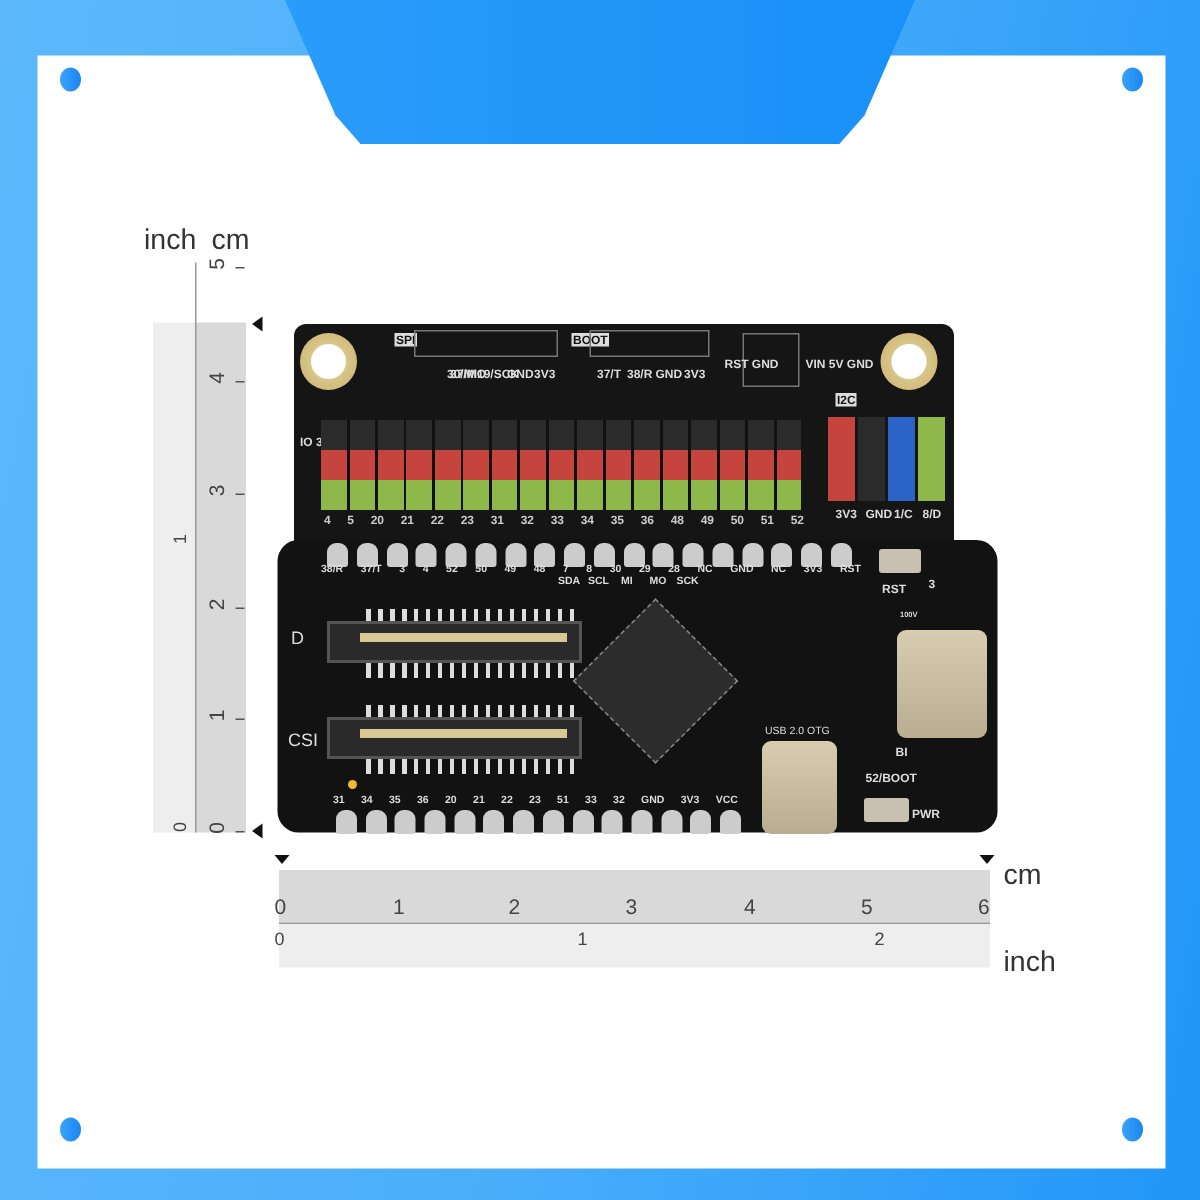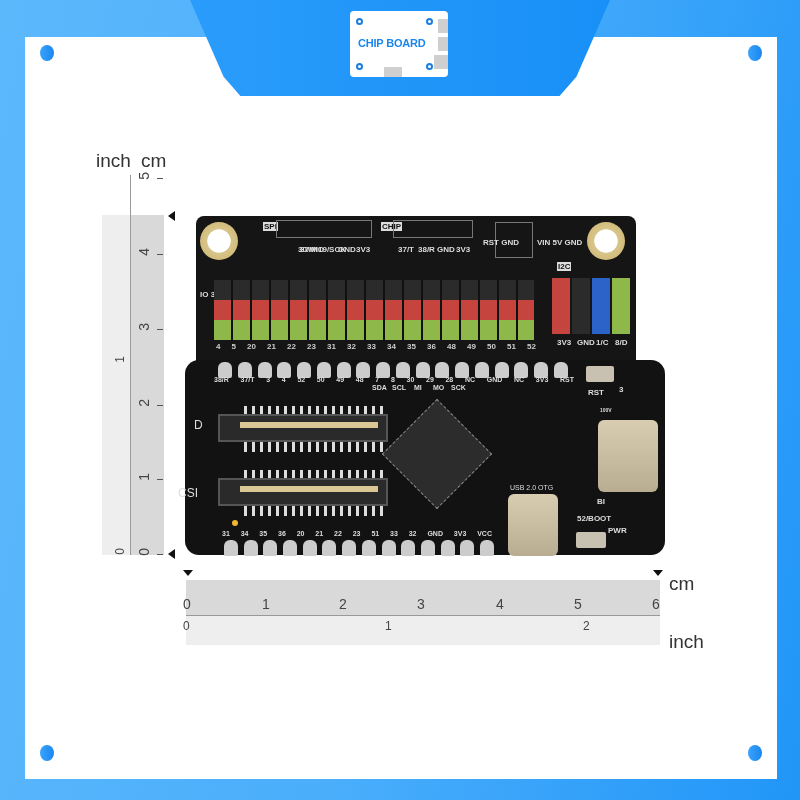--- a/index.html
+++ b/index.html
@@ -36,31 +36,20 @@
 <body>
 
 <div id="frame">
   <div id="card"></div>
   <div id="tab"></div>
   <div class="dot" style="left:40px;top:45px"></div>
   <div class="dot" style="left:748px;top:45px"></div>
   <div class="dot" style="left:40px;top:745px"></div>
   <div class="dot" style="left:748px;top:745px"></div>
 
-  <div id="logo">
-    <div class="ld" style="left:6px;top:7px"></div>
-      <div class="ld" style="left:76px;top:7px"></div>
-    <div class="ld" style="left:6px;top:52px"></div>
-      <div class="ld" style="left:76px;top:52px"></div>
-    <div class="lt">CHIP BOARD</div>
-    <div class="pin" style="left:88px;top:8px;width:10px;height:14px"></div>
-    <div class="pin" style="left:88px;top:26px;width:10px;height:14px"></div>
-    <div class="pin" style="left:84px;top:44px;width:14px;height:14px"></div>
-    <div class="pin" style="left:34px;top:56px;width:18px;height:10px"></div>
-  </div>
 
   <div class="lbl" style="left:96px;top:150px">inch</div>
   <div class="lbl" style="left:141px;top:150px">cm</div>
   <div class="ruler-v" style="left:102px;top:215px;width:28px;height:340px;background:#eeeeee"></div>
   <div class="ruler-v" style="left:130px;top:215px;width:34px;height:340px"></div>
   <div style="position:absolute;left:130px;top:175px;width:1px;height:380px;background:#999"></div>
   <div class="tick" style="left:157px;top:178px;width:6px;height:1px"></div>
   <div class="tick" style="left:157px;top:254px;width:6px;height:1px"></div>
   <div class="tick" style="left:157px;top:329px;width:6px;height:1px"></div>
   <div class="tick" style="left:157px;top:405px;width:6px;height:1px"></div>
@@ -94,21 +83,21 @@
   <div class="lbl" style="left:669px;top:631px">inch</div>
   <div class="tri" style="left:183px;top:570px;border-left:5px solid transparent;border-right:5px solid transparent;border-top:6px solid #111"></div>
   <div class="tri" style="left:653px;top:570px;border-left:5px solid transparent;border-right:5px solid transparent;border-top:6px solid #111"></div>
 
   <div id="pcb-top"></div>
   <div class="hole" style="left:200px;top:222px"></div>
   <div class="hole" style="left:587px;top:222px"></div>
 
   <div class="silk" style="left:263px;top:222px;background:#ddd;color:#111;padding:0 1px">SPI</div>
   <div class="hdr" style="left:276px;top:220px;width:96px;height:18px"></div>
-  <div class="silk" style="left:381px;top:222px;background:#ddd;color:#111;padding:0 1px">CHIP</div>
+  <div class="silk" style="left:381px;top:222px;background:#ddd;color:#111;padding:0 1px">BOOT</div>
   <div class="hdr" style="left:393px;top:220px;width:80px;height:18px"></div>
   <div class="hdr" style="left:495px;top:222px;width:38px;height:36px"></div>
   <div class="silk" style="left:557px;top:262px;background:#ddd;color:#111;padding:0 1px">I2C</div>
 
   <div class="silk" style="left:298px;top:245px">30/MI</div>
   <div class="silk" style="left:300px;top:245px">37/MO</div>
   <div class="silk" style="left:318px;top:245px">19/SCK</div>
   <div class="silk" style="left:338px;top:245px">GND</div>
   <div class="silk" style="left:356px;top:245px">3V3</div>
   <div class="silk" style="left:398px;top:245px">37/T</div>
@@ -207,35 +196,35 @@
   <div class="ffc" style="top:414px">
       <div class="gold"></div>
     </div>
   <div class="fins" style="top:442px"></div>
   <div class="fins" style="top:470px"></div>
   <div class="ffc" style="top:478px">
       <div class="gold"></div>
     </div>
   <div class="fins" style="top:506px"></div>
   <div class="silk" style="left:194px;top:418px;font-size:12px;font-weight:normal">D</div>
-  <div class="silk" style="left:178px;top:486px;font-size:12px;font-weight:normal">CSI</div>
+  <div class="silk" style="left:192px;top:486px;font-size:12px;font-weight:normal">CSI</div>
 
   <div id="chip"></div>
 
   <div style="position:absolute;left:586px;top:366px;width:28px;height:16px;background:#c8c0b0;border-radius:2px"></div>
   <div class="silk" style="left:588px;top:388px">RST</div>
   <div class="silk" style="left:619px;top:385px">3</div>
   <div class="silk" style="left:600px;top:407px;font-size:5px">100V</div>
 
   <div class="usbc" style="left:598px;top:420px;width:60px;height:72px"></div>
   <div class="silk" style="left:510px;top:484px;font-size:7px;font-weight:normal">USB 2.0 OTG</div>
   <div class="usbc" style="left:508px;top:494px;width:50px;height:62px"></div>
   <div class="silk" style="left:597px;top:497px">BI</div>
   <div class="silk" style="left:577px;top:514px">52/BOOT</div>
-  <div class="silk" style="left:608px;top:526px">PWR</div>
+  <div class="silk" style="left:608px;top:538px">PWR</div>
   <div style="position:absolute;left:576px;top:532px;width:30px;height:16px;background:#c8c0b0;border-radius:2px"></div>
 
   <div style="position:absolute;left:232px;top:520px;width:6px;height:6px;border-radius:50%;background:#f2b632"></div>
 
   <div id="bot-labels" style="position:absolute;left:222px;top:530px;width:270px;display:flex;justify-content:space-between;color:#ddd;font-size:7px;font-weight:bold">
     <span>31</span>
       <span>34</span>
       <span>35</span>
       <span>36</span>
       <span>20</span>

